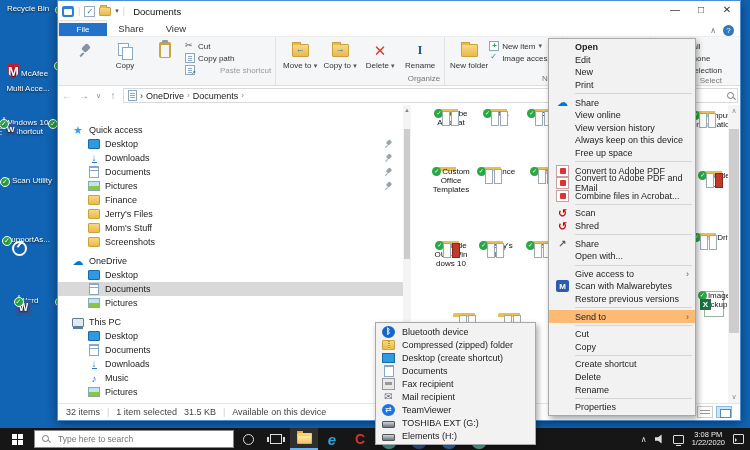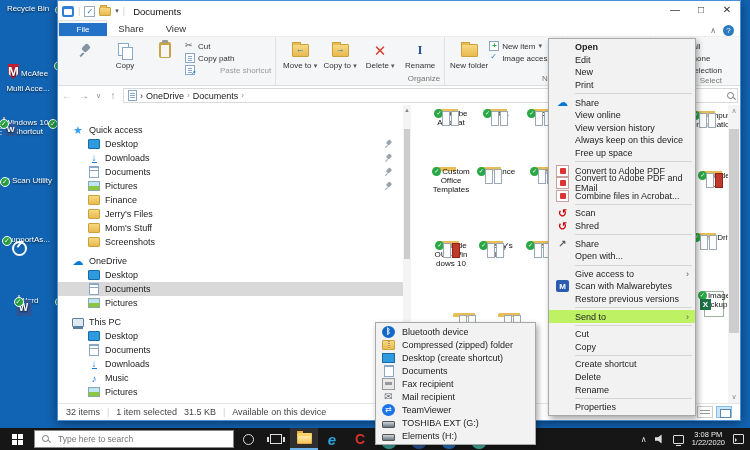--- a/index.html
+++ b/index.html
@@ -191,21 +191,21 @@
   .vt{width:16px;height:12px;border:1px solid #ccc;position:relative;background:#fff;}
   .vt.lines::before{content:"";position:absolute;left:2px;top:3px;width:10px;height:1px;box-shadow:0 3px 0 #999;background:#999;}
   .vt.thumbs{background:#cce4f7;border-color:#84bde8;}
   .vt.thumbs::before{content:"";position:absolute;left:3px;top:2px;width:9px;height:7px;border:1px solid #5a8ab0;background:#fff;}
 
   
   .cmenu{position:absolute;left:548px;top:38px;width:148px;background:#f2f2f2;border:1px solid #a8a8a8;
       box-shadow:2px 3px 6px rgba(0,0,0,.35);z-index:30;padding:2px 0;}
   .cmi{display:flex;align-items:center;height:12.6px;padding:0 6px 0 7px;position:relative;font-size:9px;color:#222;}
   .cmi.bold .lbl{font-weight:bold;}
-  .cmi.hl{background:#bef264;}
+  .cmi.hl{background:#fdba74;}
   .cmi .arr{margin-left:auto;visibility:hidden;font-size:9px;color:#555;}
   .cmi.sub .arr{visibility:visible;}
   .cmi.sep{height:5px;pointer-events:none;}
   .cmi.sep::after{content:"";position:absolute;left:26px;right:3px;top:2px;border-top:1px solid #d5d5d5;}
   .mi{width:13px;height:12px;margin-right:6px;flex:none;position:relative;display:flex;align-items:center;justify-content:center;font-size:10px;}
   .mi.ic-cloud::before{content:"☁";color:#0078d7;font-size:11px;}
   .mi.ic-pdf,.mi.ic-pdf2,.mi.ic-pdf3{background:#fff;border:1px solid #c9a0a0;}
   .mi.ic-pdf::before,.mi.ic-pdf2::before,.mi.ic-pdf3::before{content:"";width:6px;height:6px;background:#d33;border-radius:1px;}
   .mi.ic-scan::before,.mi.ic-shred::before{content:"↺";color:#c00;font-weight:bold;font-size:11px;}
   .mi.ic-share2::before{content:"↗";color:#555;font-weight:bold;}

